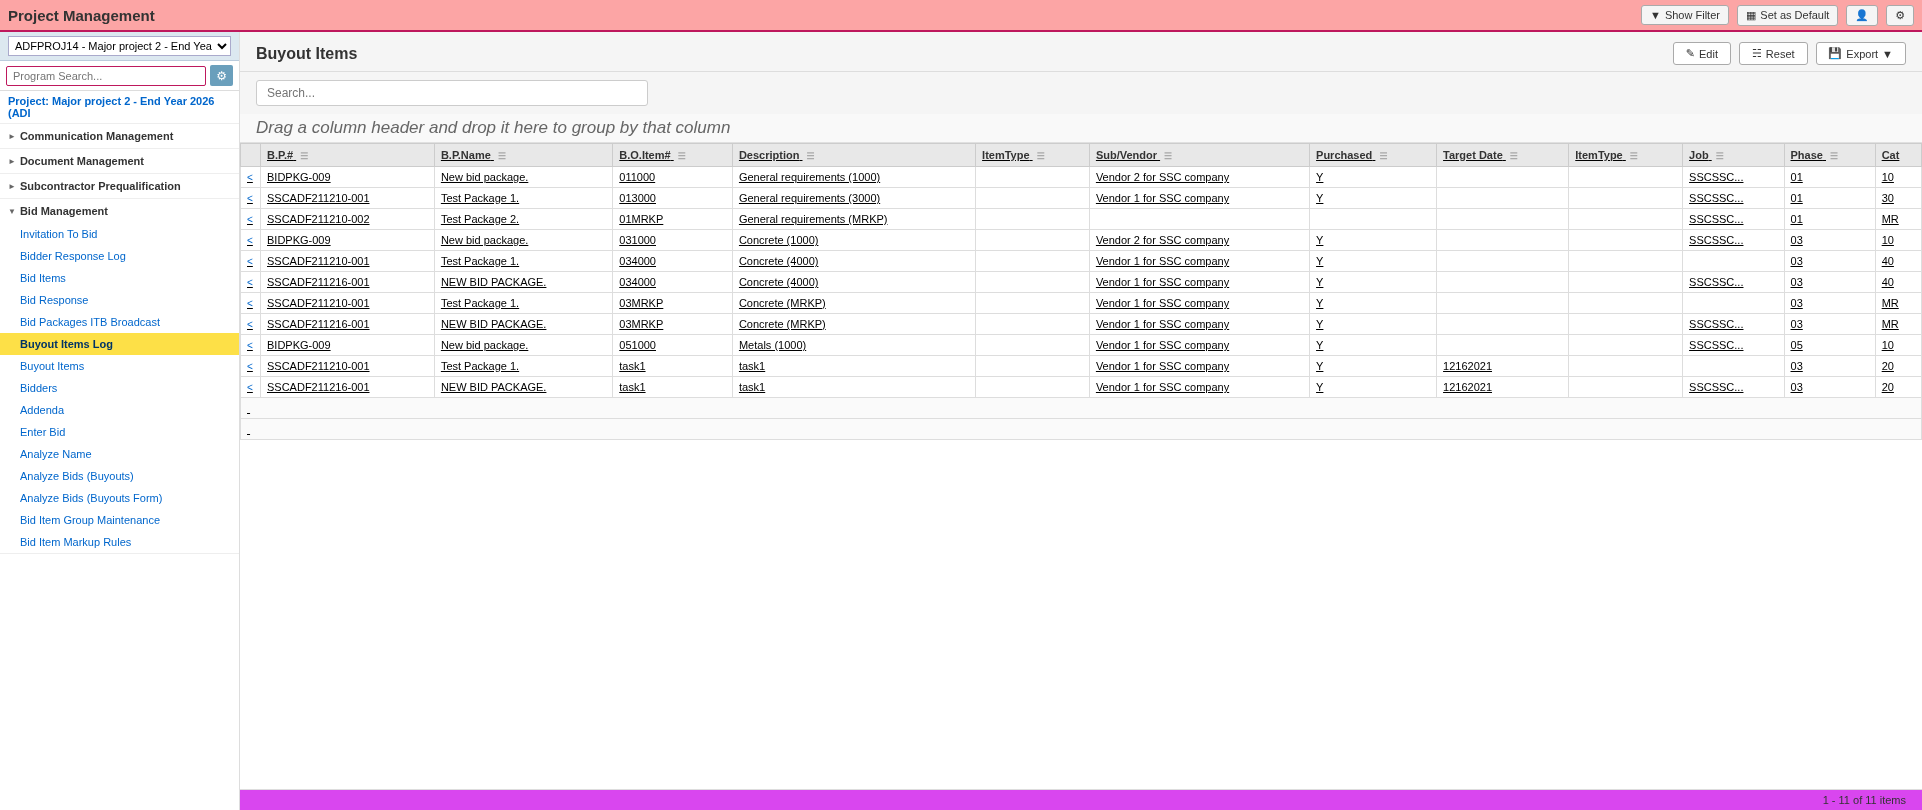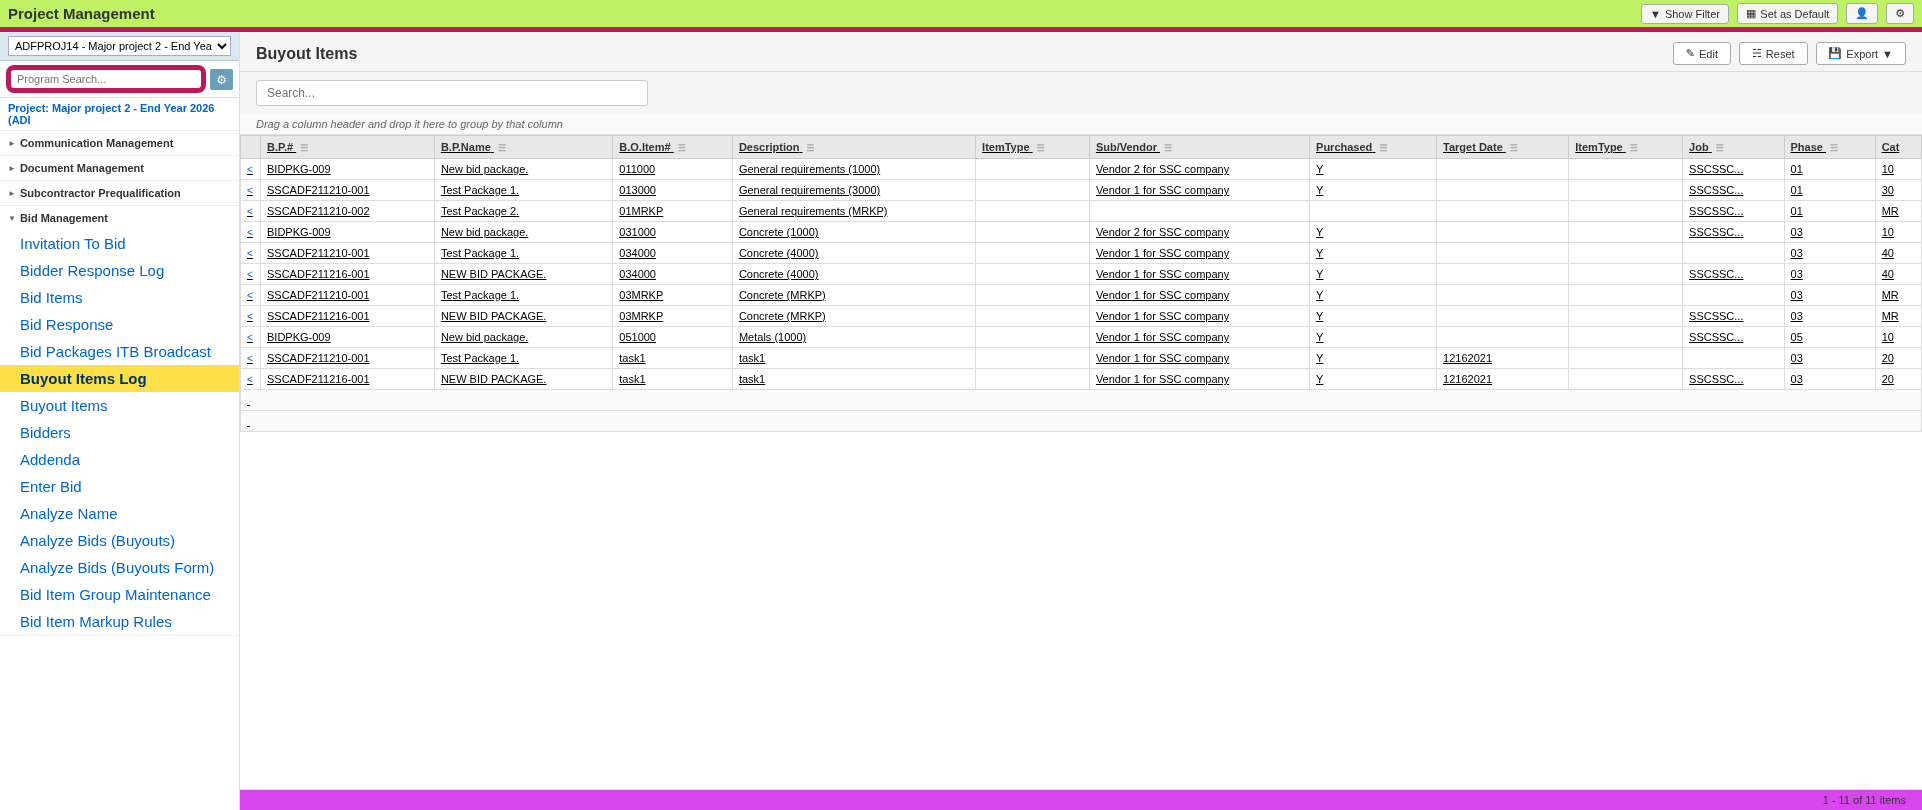--- a/index.html
+++ b/index.html
@@ -1,21 +1,21 @@
 <!DOCTYPE html>
 <html><head>
   <meta charset="utf-8">
   <style>
     * { box-sizing: border-box; margin: 0; padding: 0; }
     body { font-family: Arial, sans-serif; font-size: 12px; background: #f0f0f0; overflow: hidden; }
 
     
     .top-bar {
       display: flex; align-items: center; justify-content: space-between;
-      background: #bef264; border-bottom: 5px solid #be185d; padding: 12px 8px; height: 32px;
+      background: #fca5a5; border-bottom: 2px solid #be185d; padding: 12px 8px; height: 32px;
     }
     .top-bar-left { font-size: 15px; font-weight: bold; color: #333; }
     .top-bar-right { display: flex; align-items: center; gap: 8px; }
     .top-btn {
       display: flex; align-items: center; gap: 4px; padding: 3px 8px;
       border: 1px solid #aaa; background: #f5f5f5; cursor: pointer;
       border-radius: 3px; font-size: 11px; color: #333;
     }
 
     
@@ -29,37 +29,37 @@
     .sidebar-project {
       padding: 4px 8px; background: #dce8f0; border-bottom: 1px solid #bcd;
     }
     .sidebar-project select {
       width: 100%; font-size: 11px; border: 1px solid #aac; padding: 2px; background: #fff;
     }
     .sidebar-search {
       display: flex; align-items: center; border-bottom: 1px solid #ddd; padding: 4px 6px; gap: 4px;
     }
     .sidebar-search input {
-      flex: 1; border: 5px solid #be185d; padding: 3px 6px; font-size: 11px; border-radius: 8px;
+      flex: 1; border: 1px solid #be185d; padding: 3px 6px; font-size: 11px; border-radius: 2px;
     }
     .sidebar-search-btn {
       background: #6a9fbc; border: none; padding: 3px 6px; cursor: pointer; border-radius: 2px;
     }
     .project-label {
       padding: 4px 8px; font-size: 11px; color: #0066cc; font-weight: bold;
       border-bottom: 1px solid #eee;
     }
     .nav-section { border-bottom: 1px solid #eee; }
     .nav-section-header {
       display: flex; align-items: center; gap: 4px; padding: 6px 8px;
       font-size: 11px; font-weight: bold; color: #333; cursor: pointer;
     }
     .nav-triangle { font-size: 8px; color: #666; }
     .nav-item {
-      padding: 5px 8px 5px 20px; font-size: 15px; color: #0066cc; cursor: pointer;
+      padding: 5px 8px 5px 20px; font-size: 11px; color: #0066cc; cursor: pointer;
     }
     .nav-item.active { background: #fde047; color: #003366; font-weight: bold; }
 
     
     .content { flex: 1; display: flex; flex-direction: column; overflow: hidden; background: #f5f5f5; }
 
     .content-header {
       padding: 10px 16px 6px; background: #f5f5f5; border-bottom: 1px solid #ddd;
       display: flex; align-items: center; justify-content: space-between;
     }
@@ -71,21 +71,21 @@
       border-radius: 3px; font-size: 11px; color: #333;
     }
 
     .search-bar { padding: 8px 16px; background: #f5f5f5; }
     .search-bar input {
       width: 392px; padding: 5px 10px; border: 1px solid #ccc; border-radius: 3px;
       font-size: 12px;
     }
 
     .drag-hint {
-      padding: 4px 16px; font-size: 11px; color: #666; background: #f9f9f9;
+      padding: 4px 16px; font-size: 17px; color: #666; background: #f9f9f9;
       border-bottom: 1px solid #e0e0e0; font-style: italic;
     }
 
     
     .table-container {
       flex: 1; overflow: auto; background: #fff; margin: 0;
     }
     table {
       border-collapse: collapse; width: 100%; font-size: 11px; text-decoration: underline;
     }

